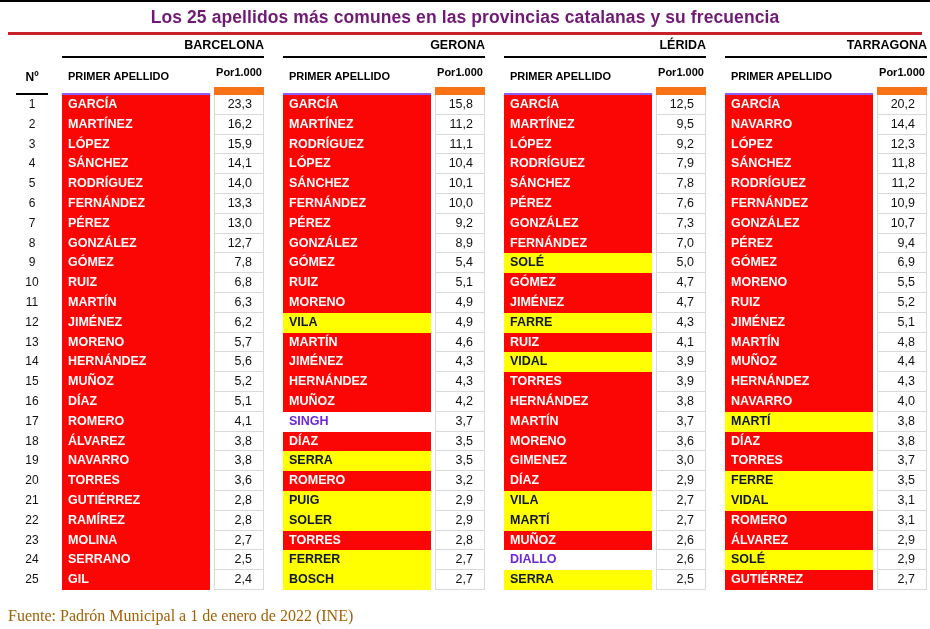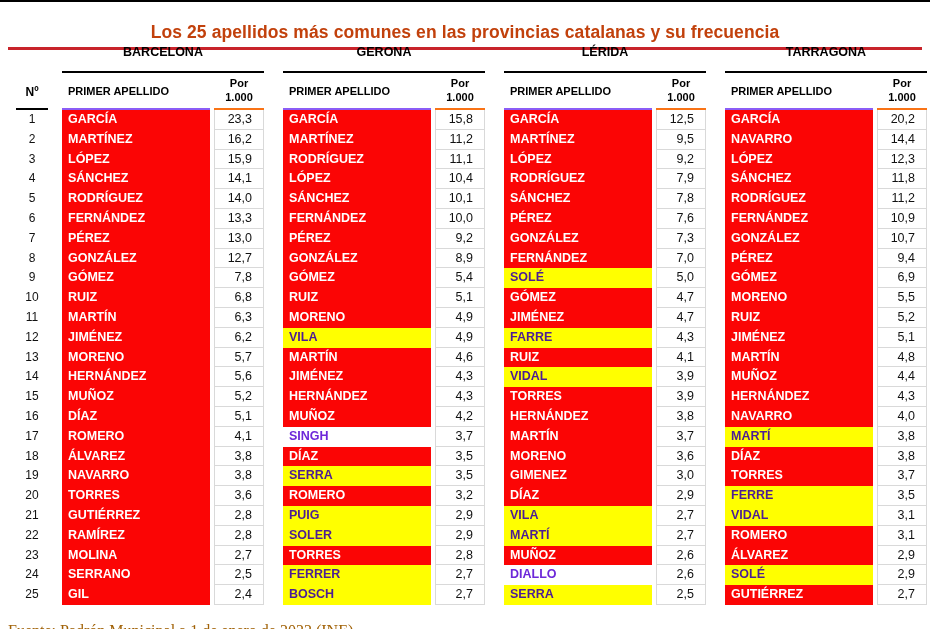--- a/index.html
+++ b/index.html
@@ -2,71 +2,71 @@
 <html><head>
 <meta charset="utf-8">
 <style>
   html,body{margin:0;padding:0;}
   body{
     width:930px;height:629px;background:#ffffff;overflow:hidden;position:relative;
     font-family:"Liberation Sans",sans-serif;color:#000;
   }
   .topline{position:absolute;top:0;left:0;width:930px;height:2px;background:#000;}
   .title{
-    margin:22px 10px 0 10px;text-align:center;
-    font-size:17.5px;font-weight:bold;color:#c2410c;letter-spacing:0.1px;
+    margin:7px 10px 0 10px;text-align:center;
+    font-size:17.5px;font-weight:bold;color:#701a75;letter-spacing:0.1px;
   }
   .rule{margin:4px 8px 0 8px;height:3px;background:#c8232a;}
 
   .table{margin:3px 0 0 8px;}
   .row{display:flex;align-items:stretch;}
 
   
   .cell{box-sizing:border-box;flex:none;}
   .num{width:48px;text-align:center;}
   .apellido{width:148px;margin-left:19px;padding-left:6px;}
   .apellido.g0{margin-left:6px;}
   .value{width:50px;margin-left:4px;text-align:right;padding-right:11px;}
 
   
   .prov-row{height:20px;align-items:flex-end;}
   .prov-spacer{width:48px;flex:none;}
   .prov-cell{
-    width:202px;flex:none;margin-left:19px;text-align:center;
+    width:202px;flex:none;margin-left:19px;text-align:right;
     font-size:12.5px;font-weight:bold;border-bottom:2px solid #000;
-    padding-bottom:12px;box-sizing:border-box;
+    padding-bottom:4px;box-sizing:border-box;
   }
   .prov-cell.g0{margin-left:6px;}
 
   
   .sub-row{height:37px;}
   .sub-num{
     width:48px;flex:none;position:relative;display:flex;
     align-items:center;justify-content:center;font-size:12px;font-weight:bold;
   }
   .sub-num::after{content:"";position:absolute;left:8px;right:8px;bottom:0;border-bottom:2px solid #000;}
   .sub-ap{
     display:flex;align-items:center;font-size:11px;font-weight:bold;
     border-bottom:2px solid #8b5cf6;
   }
   .sub-per{
-    display:flex;flex-direction:column;align-items:center;justify-content:center;
+    display:flex;flex-direction:row;align-items:center;justify-content:center;
     font-size:11px;font-weight:bold;line-height:1.2;text-align:center;
-    border-bottom:2px solid #f97316;padding-right:0;
+    border-bottom:8px solid #f97316;padding-right:0;
   }
 
   
   .trow{height:19.8px;}
   .trow .num{font-size:12px;line-height:19.8px;color:#111;}
   .trow .apellido{
     font-size:12.5px;font-weight:bold;line-height:19.8px;
     white-space:nowrap;overflow:hidden;
   }
   .fill-red{background:#fb0505;color:#ffffff;}
-  .fill-yellow{background:#ffff00;color:#4c1d95;}
+  .fill-yellow{background:#ffff00;color:#0f172a;}
   .fill-white{background:#ffffff;color:#6d28d9;}
   .trow .value{
     font-size:12.5px;line-height:19px;color:#111;
     border-left:1px solid #d9d9d9;border-right:1px solid #d9d9d9;border-bottom:1px solid #d9d9d9;
   }
 
   .footer{
     margin:17px 0 0 8px;
     font-family:"Liberation Serif",serif;font-size:16px;color:#a16207;
   }

